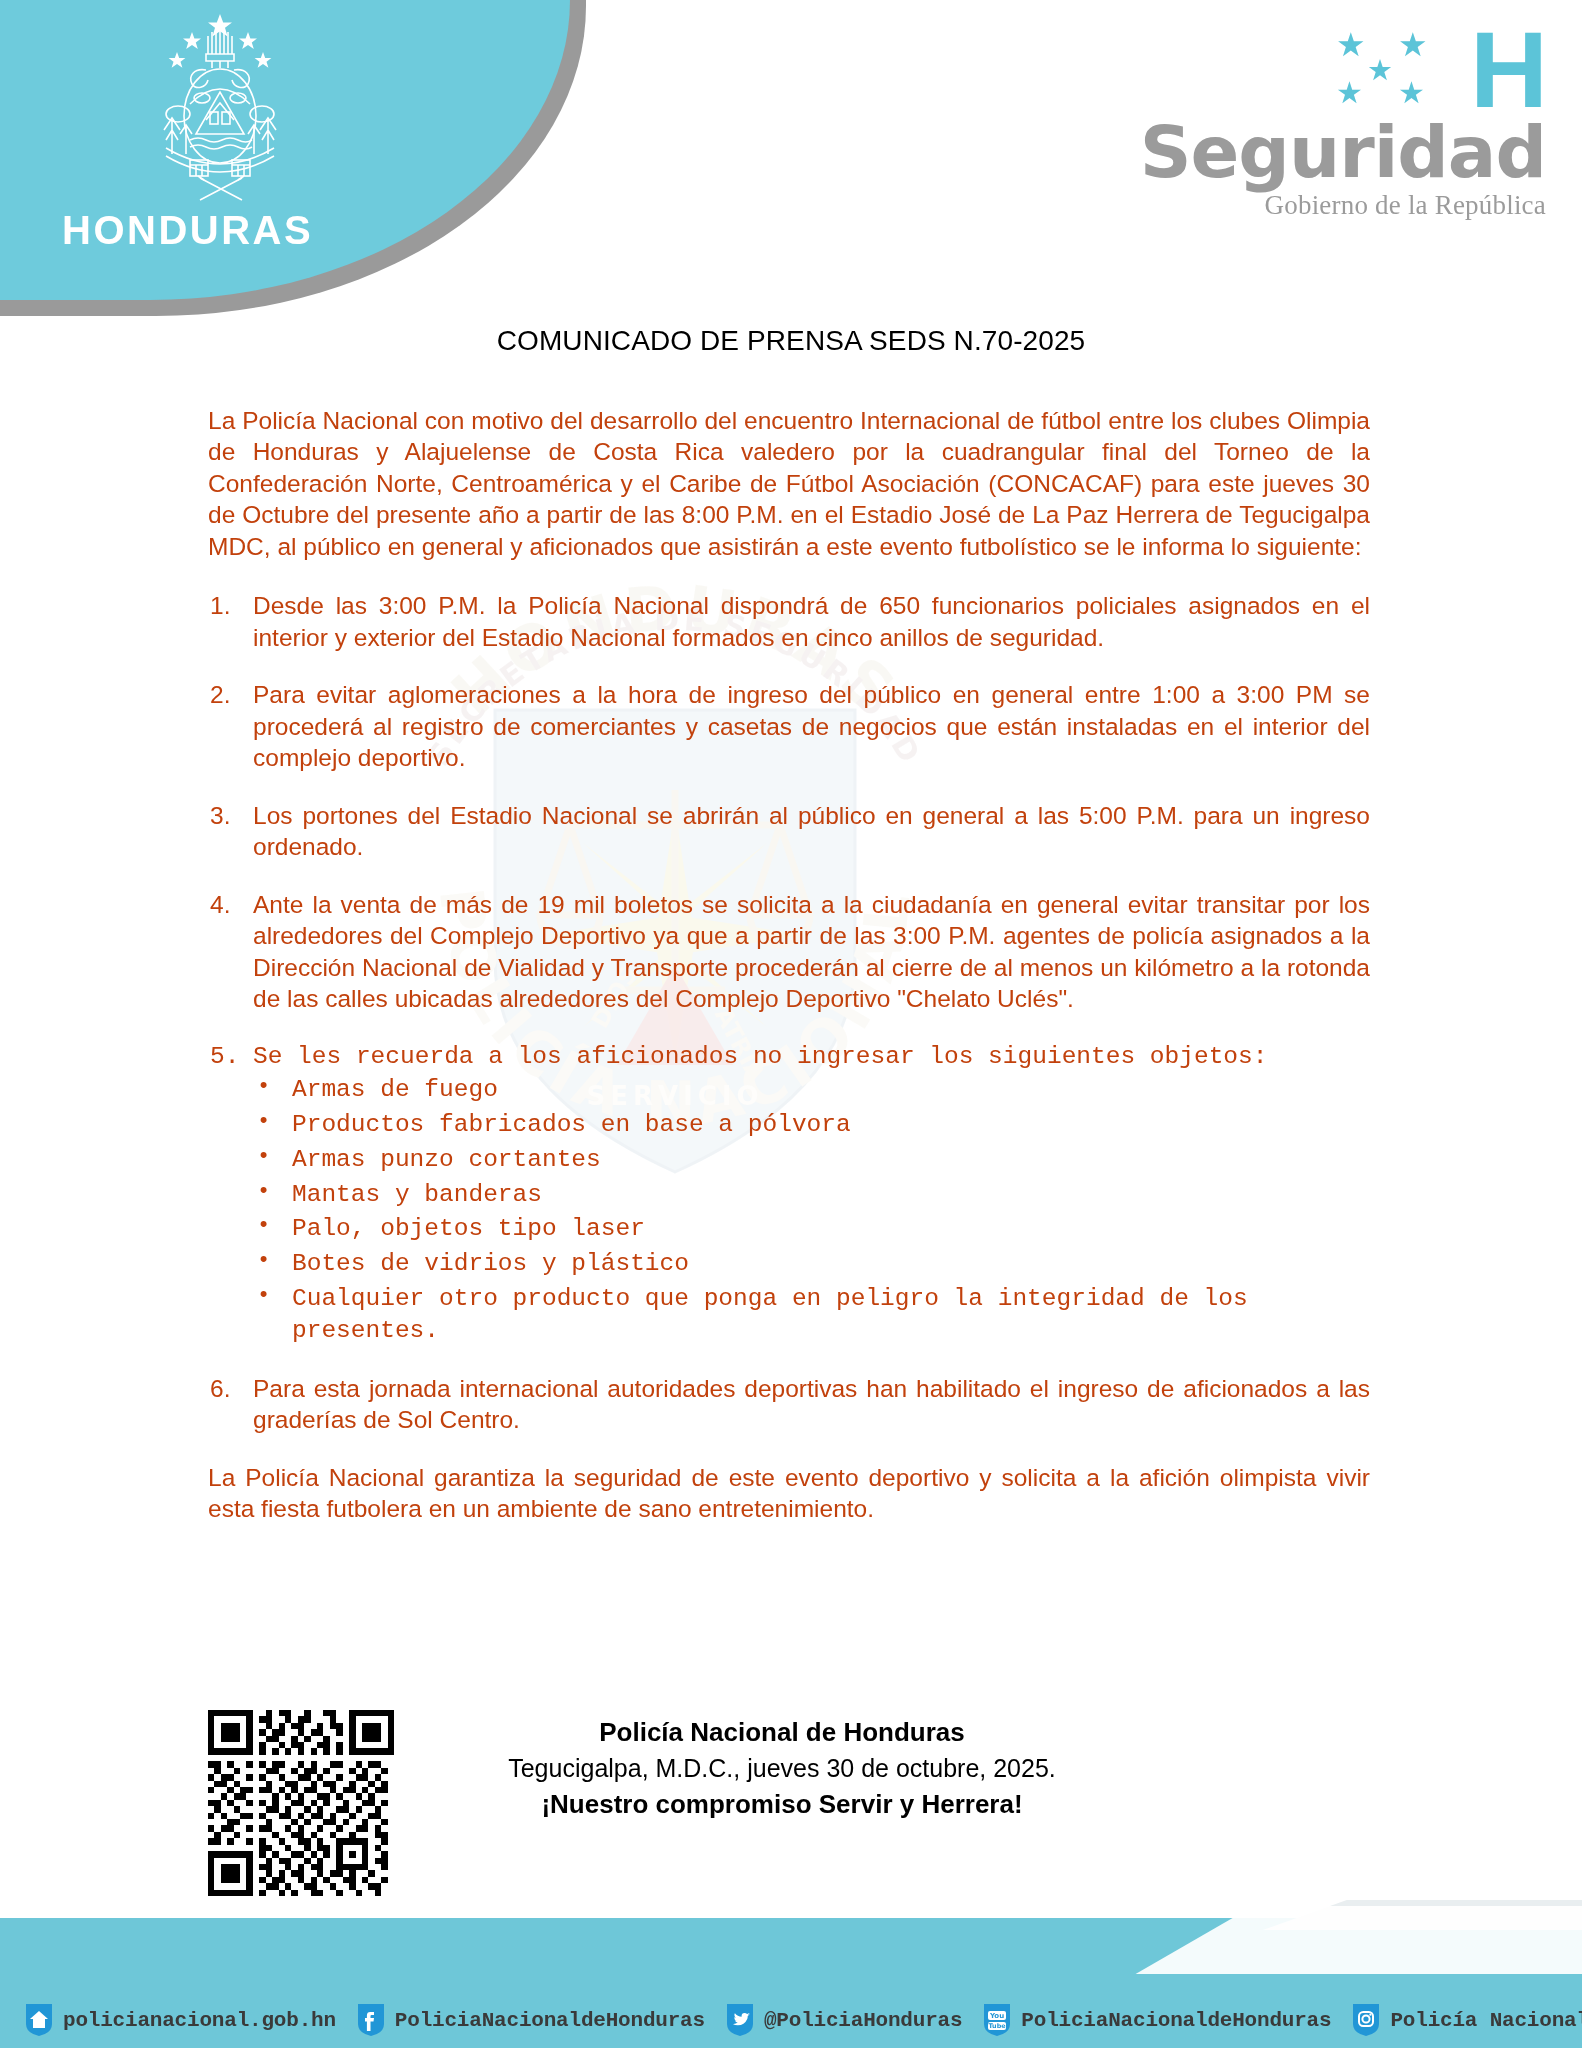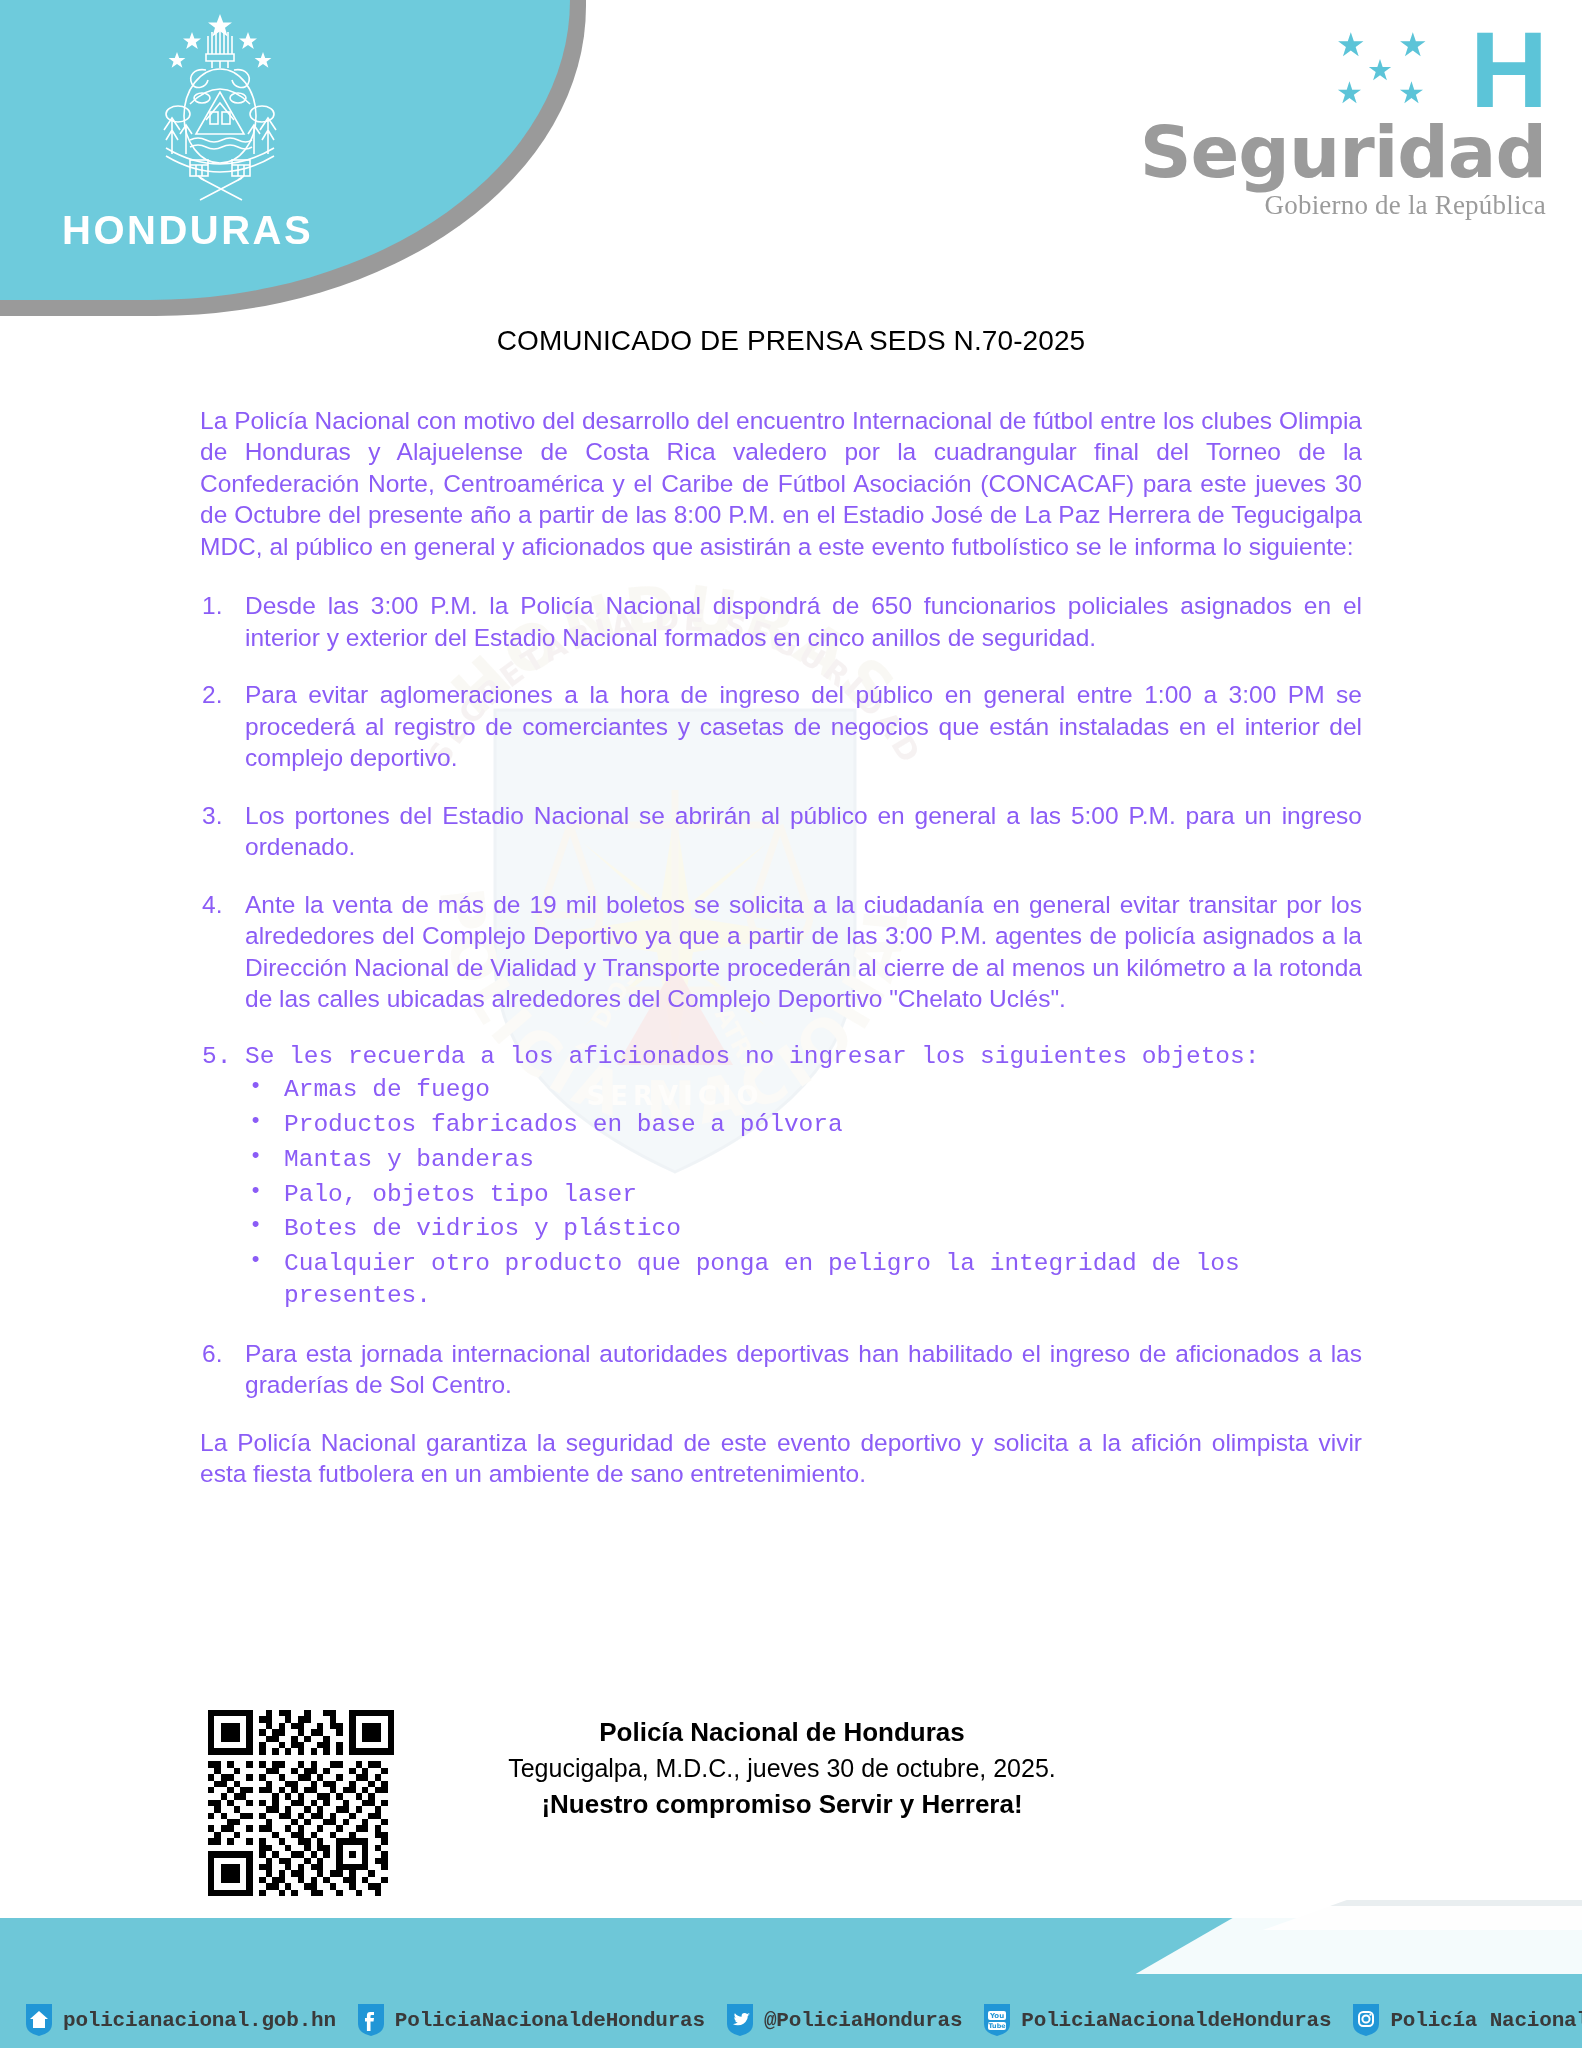--- a/index.html
+++ b/index.html
@@ -144,24 +144,24 @@
     height: 660px;
     z-index: 1;
     opacity: 0.22;
     pointer-events: none;
   }
 
   
   .content {
     position: absolute;
     top: 405px;
-    left: 200px;
+    left: 208px;
     width: 1162px;
     z-index: 3;
-    color: #8b5cf6;
+    color: #c2410c;
     font-size: 24.5px;
     line-height: 1.285;
   }
   p.para {
     margin: 0 0 24px 0;
     text-align: justify;
     text-justify: inter-word;
   }
   p.para.last-intro { margin-bottom: 28px; }
 
@@ -444,20 +444,21 @@
     <ol class="numlist">
       <li>Desde las 3:00 P.M. la Policía Nacional dispondrá de 650 funcionarios policiales asignados en el interior y exterior del Estadio Nacional formados en cinco anillos de seguridad.</li>
       <li>Para evitar aglomeraciones a la hora de ingreso del público en general entre 1:00 a 3:00 PM se procederá al registro de comerciantes y casetas de negocios que están instaladas en el interior del complejo deportivo.</li>
       <li>Los portones del Estadio Nacional se abrirán al público en general a las 5:00 P.M. para un ingreso ordenado.</li>
       <li>Ante la venta de más de 19 mil boletos se solicita a la ciudadanía en general evitar transitar por los alrededores del Complejo Deportivo ya que a partir de las 3:00 P.M. agentes de policía asignados a la Dirección Nacional de Vialidad y Transporte procederán al cierre de al menos un kilómetro a la rotonda de las calles ubicadas alrededores del Complejo Deportivo "Chelato Uclés".</li>
       <li class="no-justify">
         <span>Se les recuerda a los aficionados no ingresar los siguientes objetos:</span>
         <ul class="bullets">
           <li>Armas de fuego</li>
           <li>Productos fabricados en base a pólvora</li>
+          <li>Armas punzo cortantes</li>
           <li>Mantas y banderas</li>
           <li>Palo, objetos tipo laser</li>
           <li>Botes de vidrios y plástico</li>
           <li>Cualquier otro producto que ponga en peligro la integridad de los presentes.</li>
         </ul>
       </li>
       <li>Para esta jornada internacional autoridades deportivas han habilitado el ingreso de aficionados a las graderías de Sol Centro.</li>
     </ol>
 
     <p class="para closing">La Policía Nacional garantiza la seguridad de este evento deportivo y solicita a la afición olimpista vivir esta fiesta futbolera en un ambiente de sano entretenimiento.</p>

